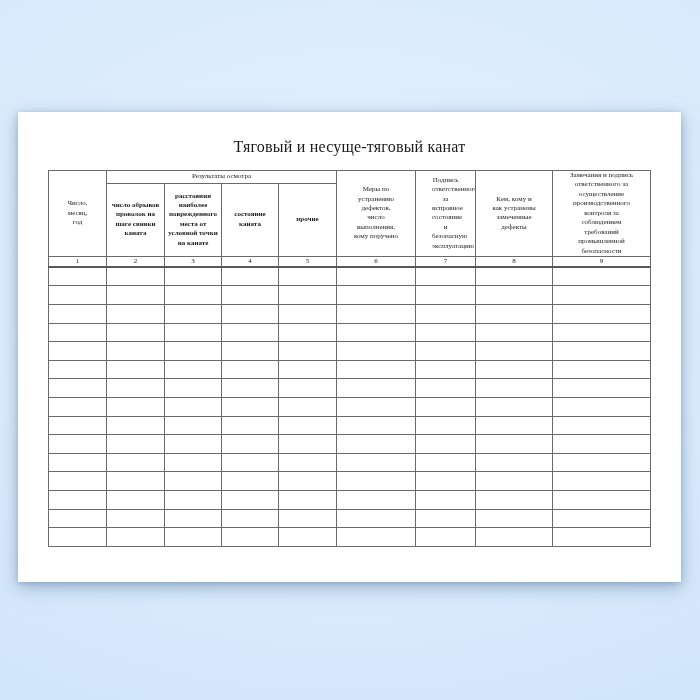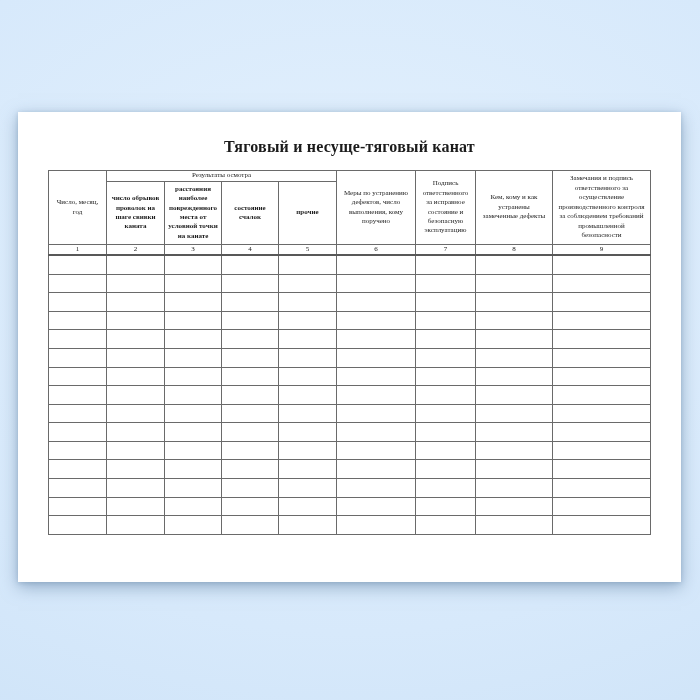--- a/index.html
+++ b/index.html
@@ -18,21 +18,21 @@
     height: 470px;
     background: #ffffff;
     box-shadow:
       0 5px 16px rgba(96, 128, 162, 0.55),
       0 1px 5px rgba(96, 128, 162, 0.35);
   }
   .doc-title {
     margin-top: 26px;
     text-align: center;
     font-size: 16px;
-    font-weight: bold;
+    font-weight: normal;
     color: #1b1b1b;
     letter-spacing: 0.2px;
   }
   table.log-table {
     position: absolute;
     left: 30px;
     top: 58px;
     width: 602px;
     border-collapse: collapse;
     table-layout: fixed;
@@ -42,21 +42,21 @@
     border: 1px solid #6a6a6a;
     font-weight: normal;
     font-size: 7px;
     line-height: 1.35;
     color: #1d1d1d;
     text-align: center;
     vertical-align: middle;
     padding: 1px 3px;
     overflow: hidden;
   }
-  tr.group-row th { height: 11px; padding: 0 5px; }
+  tr.group-row th { height: 11px; padding: 0 16px; }
   tr.main-header-row th { height: 63px; font-weight: bold; }
   tr.num-row th {
     height: 10px;
     padding: 0;
     border-bottom: 2px solid #585858;
   }
   tbody.empty-rows td { height: 18.6px; padding: 0; }
 </style>
 </head>
 <body>
@@ -83,21 +83,21 @@
           <th rowspan="2">Число, месяц, год</th>
           <th colspan="4">Результаты осмотра</th>
           <th rowspan="2">Меры по устранению дефектов, число выполнения, кому поручено</th>
           <th rowspan="2">Подпись ответственного за исправное состояние и безопасную эксплуатацию</th>
           <th rowspan="2">Кем, кому и как устранены замеченные дефекты</th>
           <th rowspan="2">Замечания и подпись ответственного за осуществление производственного контроля за соблюдением требований промышленной безопасности</th>
         </tr>
         <tr class="main-header-row">
           <th>число обрывов проволок на шаге свивки каната</th>
           <th>расстояния наиболее поврежденного места от условной точки на канате</th>
-          <th>состояние счалок</th>
+          <th>состояние каната</th>
           <th>прочие</th>
         </tr>
         <tr class="num-row">
           <th>1</th>
           <th>2</th>
           <th>3</th>
           <th>4</th>
           <th>5</th>
           <th>6</th>
           <th>7</th>

